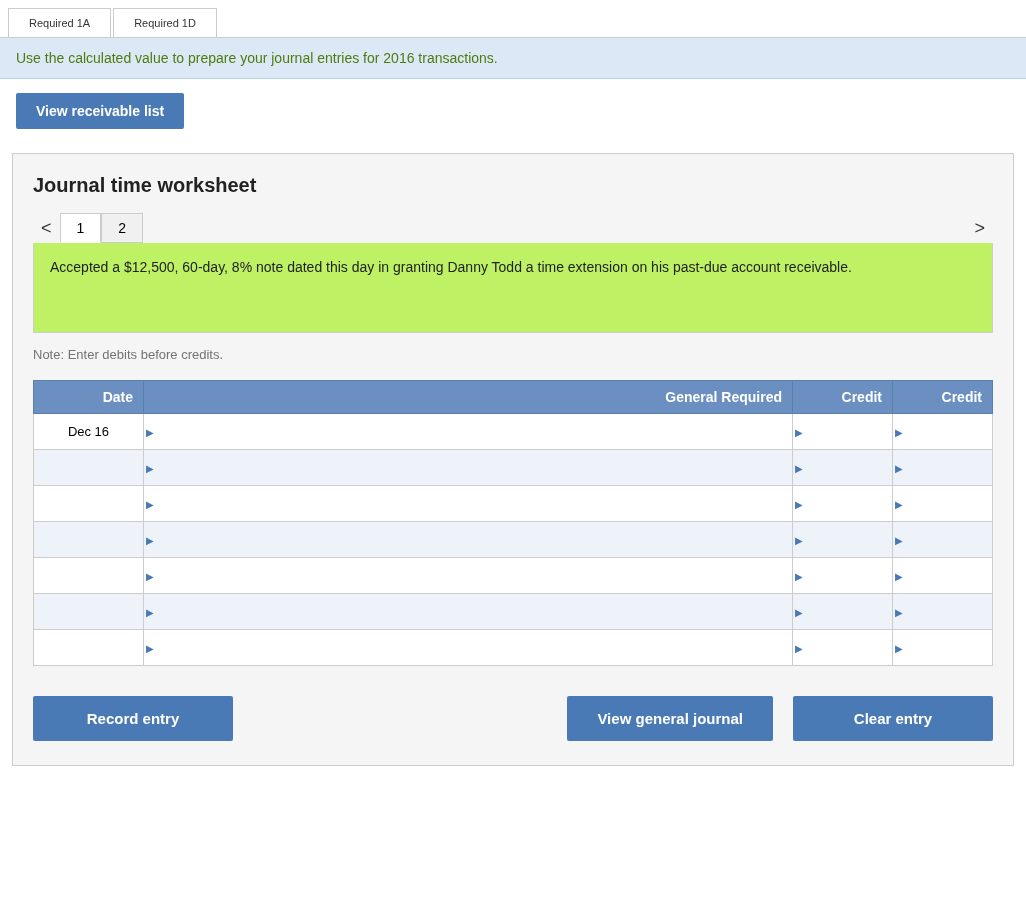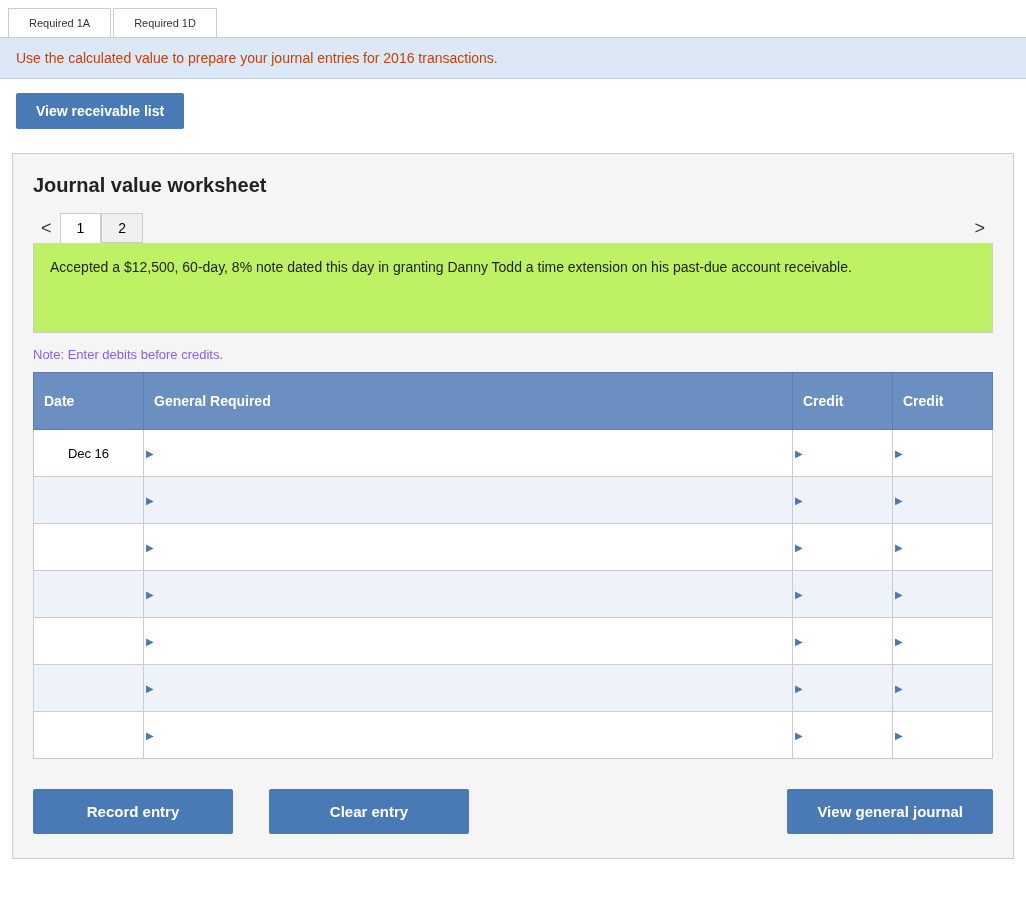--- a/index.html
+++ b/index.html
@@ -37,21 +37,21 @@
       position: relative;
       bottom: -1px;
       z-index: 2;
     }
 
     
     .info-bar {
       background: #dce8f5;
       padding: 12px 16px;
       font-size: 14px;
-      color: #c2410c;
+      color: #4d7c0f;
       border-bottom: 1px solid #b8d0ea;
     }
 
     
     .view-transaction-btn {
       display: inline-block;
       margin: 14px 16px;
       background: #4a7ab5;
       color: #fff;
       padding: 10px 20px;
@@ -129,59 +129,59 @@
       margin-bottom: 14px;
       font-size: 14px;
       color: #222;
       line-height: 1.5;
       min-height: 90px;
       border-top: none;
     }
 
     
     .note-text {
-      color: #8b5cf6;
+      color: #737373;
       font-size: 13px;
-      margin-bottom: 10px;
+      margin-bottom: 18px;
     }
 
     
     .journal-table {
       width: 100%;
       border-collapse: collapse;
       margin-bottom: 20px;
     }
     .journal-table thead tr {
       background: #6a8fc0;
       color: #fff;
     }
     .journal-table thead th {
-      padding: 20px 10px;
+      padding: 8px 10px;
       border: 1px solid #5a7faa;
       font-weight: bold;
-      text-align: left;
+      text-align: right;
     }
     .journal-table thead th.date-col {
       width: 110px;
     }
     .journal-table thead th.journal-col {
       width: auto;
     }
     .journal-table thead th.debit-col,
     .journal-table thead th.credit-col {
       width: 100px;
     }
 
     .journal-table tbody tr {
       background: #fff;
     }
     .journal-table tbody tr td {
       border: 1px solid #ccc;
       padding: 0;
-      height: 47px;
+      height: 36px;
     }
     .journal-table tbody tr td input {
       width: 100%;
       height: 100%;
       border: none;
       outline: none;
       padding: 4px 8px;
       font-size: 13px;
       background: transparent;
     }
@@ -202,21 +202,21 @@
     }
 
     
     .journal-table tbody tr:nth-child(even) {
       background: #eef3fa;
     }
 
     
     .bottom-buttons {
       display: flex;
-      gap: 36px;
+      gap: 20px;
       padding: 10px 0 4px 0;
     }
     .btn-action {
       padding: 14px 30px;
       font-size: 15px;
       font-weight: bold;
       color: #fff;
       background: #4a7ab5;
       border: none;
       cursor: pointer;
@@ -241,21 +241,21 @@
 
 <div class="info-bar">
   <span>Use the calculated value to prepare your journal entries for 2016 transactions.</span>
 </div>
 
 
 <button class="view-transaction-btn">View receivable list</button>
 
 
 <div class="worksheet-container">
-  <div class="worksheet-title">Journal value worksheet</div>
+  <div class="worksheet-title">Journal time worksheet</div>
 
   <div class="ws-tabs">
     <button class="ws-nav-btn">&lt;</button>
     <div class="ws-tab active">1</div>
     <div class="ws-tab inactive">2</div>
     <button class="ws-nav-right">&gt;</button>
   </div>
 
   <div class="description-box">
     <span>Accepted a $12,500, 60-day, 8% note dated this day in granting Danny Todd a time extension on his past-due account receivable.</span>
@@ -313,19 +313,19 @@
           <td style="text-align: center; padding: 0px 8px; font-size: 13px; vertical-align: middle;"><input type="text" style=""></td>
           <td class="has-marker"><input type="text" style=""></td>
           <td class="has-marker"><input type="text" style=""></td>
           <td class="has-marker"><input type="text" style=""></td>
         </tr>
       </tbody>
   </table>
 
   <div class="bottom-buttons">
     <button class="btn-action">Record entry</button>
+    <button class="btn-action right">View general journal</button>
     <button class="btn-action">Clear entry</button>
-    <button class="btn-action right">View general journal</button>
   </div>
 </div>
 
 
 
 
 </body></html>

